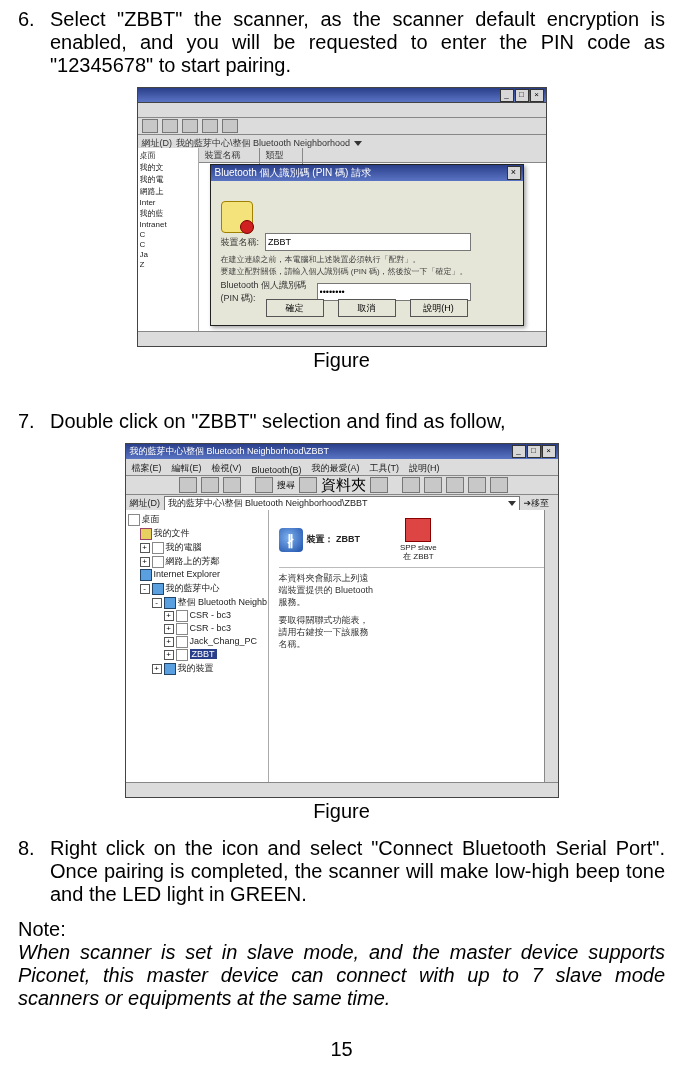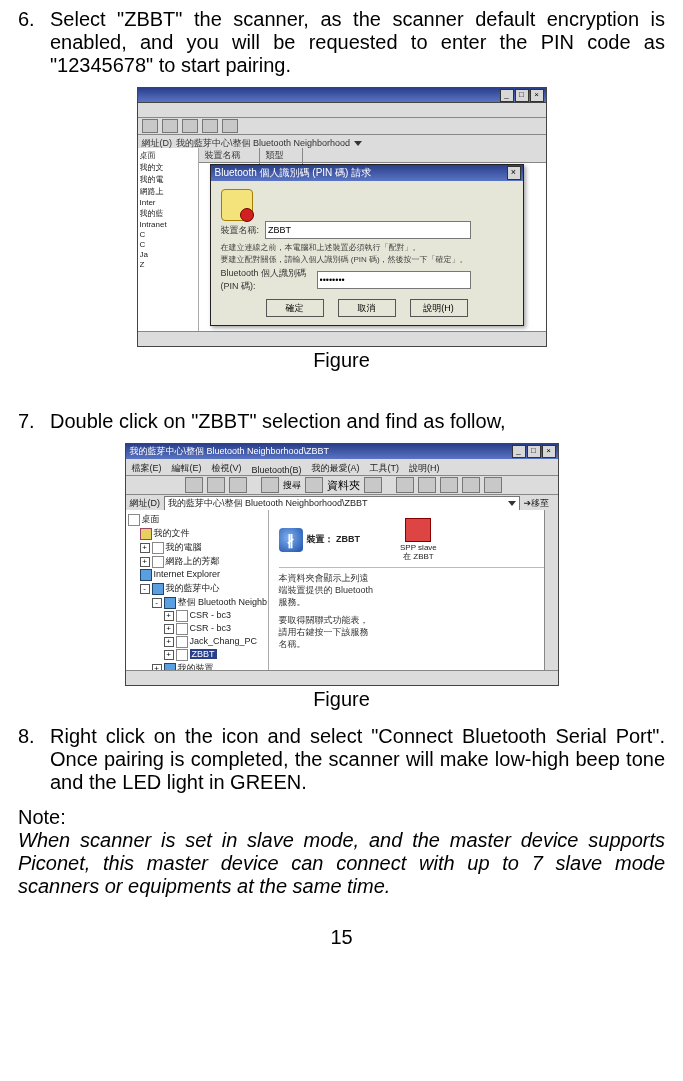--- a/index.html
+++ b/index.html
@@ -156,21 +156,21 @@
     padding-left: 4px; line-height: 16px;
     position: relative;
   }
   .mw1-dialog .dlg-title .x {
     position: absolute; right: 2px; top: 1px;
     width: 12px; height: 12px;
     background: #d8d8d8; border: 1px solid #333;
     color: #000; font-size: 9px; text-align: center; line-height: 10px;
   }
   .mw1-dialog .dlg-body {
-    padding: 8px 10px;
+    padding: 20px 10px;
     font-size: 9px; color: #333;
   }
   .mw1-dialog .dlg-icon {
     display: inline-block; vertical-align: top;
     width: 30px; height: 30px;
     background: #f4e27a; border: 1px solid #a08000;
     border-radius: 4px;
     position: relative;
     margin-right: 8px;
   }
@@ -199,21 +199,21 @@
   }
   .mw1-dialog .btns button {
     width: 58px; height: 18px; font-size: 9px;
     background: #e6e6d8; border: 1px solid #555;
   }
 
   
   .mockwin2 {
     display: inline-block;
     width: 434px;
-    height: 243px;
+    height: 355px;
     background: #404040;
     position: relative;
     font-size: 10px;
     text-align: left;
     border: 1px solid #444;
     box-sizing: border-box;
   }
   .mw2-title {
     height: 15px;
     background: linear-gradient(#2a3f8a, #5a74c4);
@@ -443,21 +443,21 @@
       <span>說明(H)</span>
     </div>
     <div class="mw2-toolbar">
       <div class="tbtn"></div>
       <div class="tbtn"></div>
       <div class="tbtn"></div>
       <span style="width:6px;"></span>
       <div class="tbtn"></div>
       <span style="font-size:9px;">搜尋</span>
       <div class="tbtn"></div>
-      <span style="font-size:11px;">資料夾</span>
+      <span style="font-size:15px;">資料夾</span>
       <div class="tbtn"></div>
       <span style="width:6px;"></span>
       <div class="tbtn"></div>
       <div class="tbtn"></div>
       <div class="tbtn"></div>
       <div class="tbtn"></div>
       <div class="tbtn"></div>
     </div>
     <div class="mw2-addr">
       <span>網址(D)</span>

